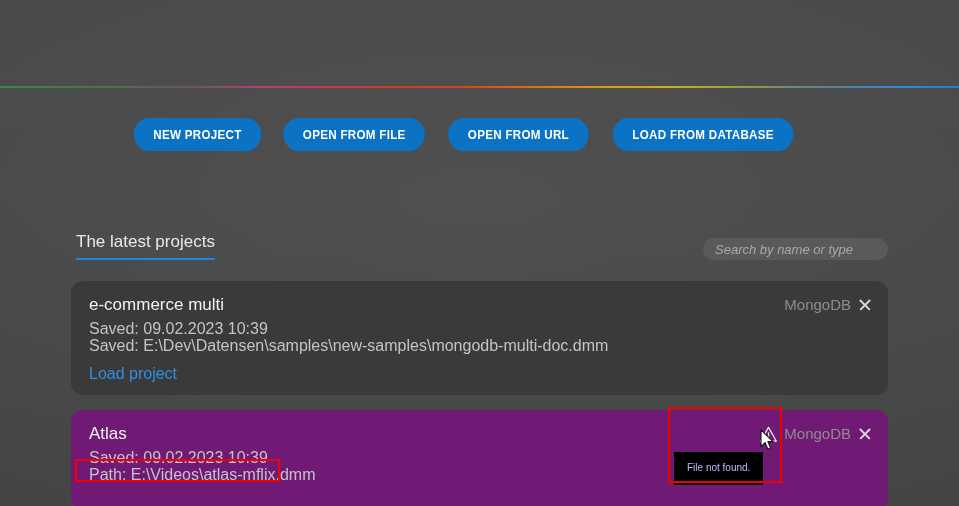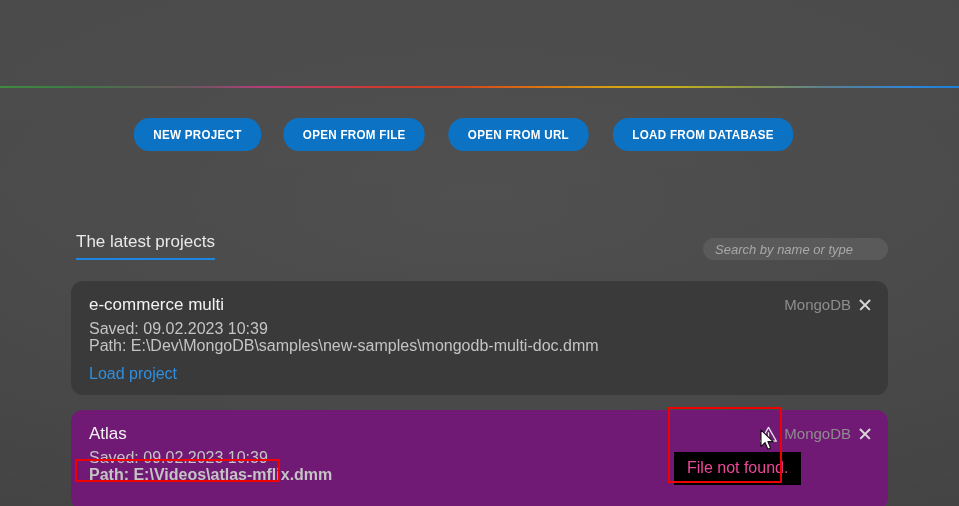--- a/index.html
+++ b/index.html
@@ -161,21 +161,21 @@
     margin-bottom: 4px;
   }
 
   .card-meta {
     font-size: 16px;
     color: #c4c4c4;
     line-height: 17px;
     white-space: nowrap;
   }
 
-  .card-path-wrap { display: inline-block; font-weight: bold; }
+  .card-path-wrap { display: inline-block; }
 
   .card-link {
     display: inline-block;
     margin-top: 11px;
     font-size: 16px;
     color: #2f8fe0;
     text-decoration: none;
     cursor: pointer;
   }
 
@@ -219,22 +219,22 @@
     cursor: pointer;
     flex: 0 0 auto;
   }
 
   
   .tooltip {
     position: absolute;
     left: 674px;
     top: 452px;
     background: #000000;
-    color: #ec4899;
-    font-size: 16px;
+    color: #c4b5fd;
+    font-size: 10px;
     line-height: 14px;
     padding: 9px 13px 10px 13px;
     white-space: nowrap;
     z-index: 40;
   }
 
   
   .cursor {
     position: absolute;
     left: 760px;
@@ -276,21 +276,21 @@
   <div class="section-row">
     <div class="section-title">The latest projects</div>
     <input class="search-input" type="text" placeholder="Search by name or type" style="">
   </div>
 
   <div class="cards">
 
     <div class="card normal">
       <div class="card-title">e-commerce multi</div>
       <div class="card-meta">Saved: 09.02.2023 10:39</div>
-      <div class="card-meta">Path: E:\Dev\MongoDB\samples\new-samples\mongodb-multi-doc.dmm</div>
+      <div class="card-meta">Saved: E:\Dev\Datensen\samples\new-samples\mongodb-multi-doc.dmm</div>
       <a class="card-link">Load project</a>
       <div class="card-right">
         <span class="db-label">MongoDB</span>
         <span class="close-x"></span>
       </div>
     </div>
 
     <div class="card missing">
       <div class="card-title">Atlas</div>
       <div class="card-meta">Saved: 09.02.2023 10:39</div>

